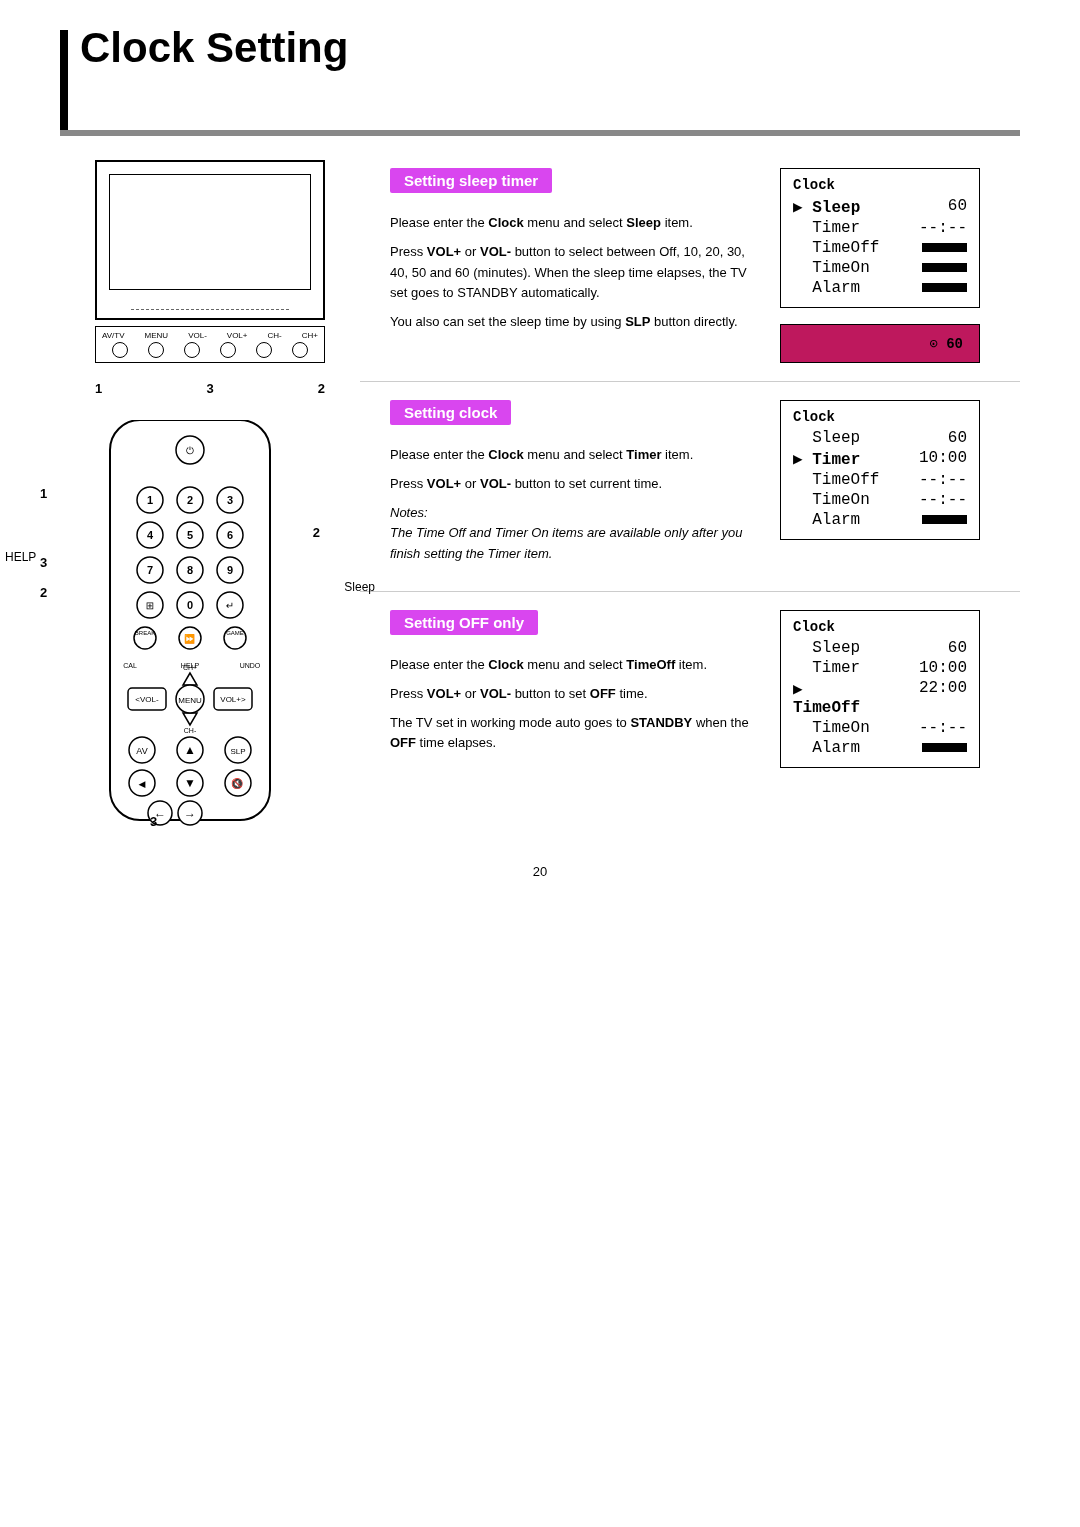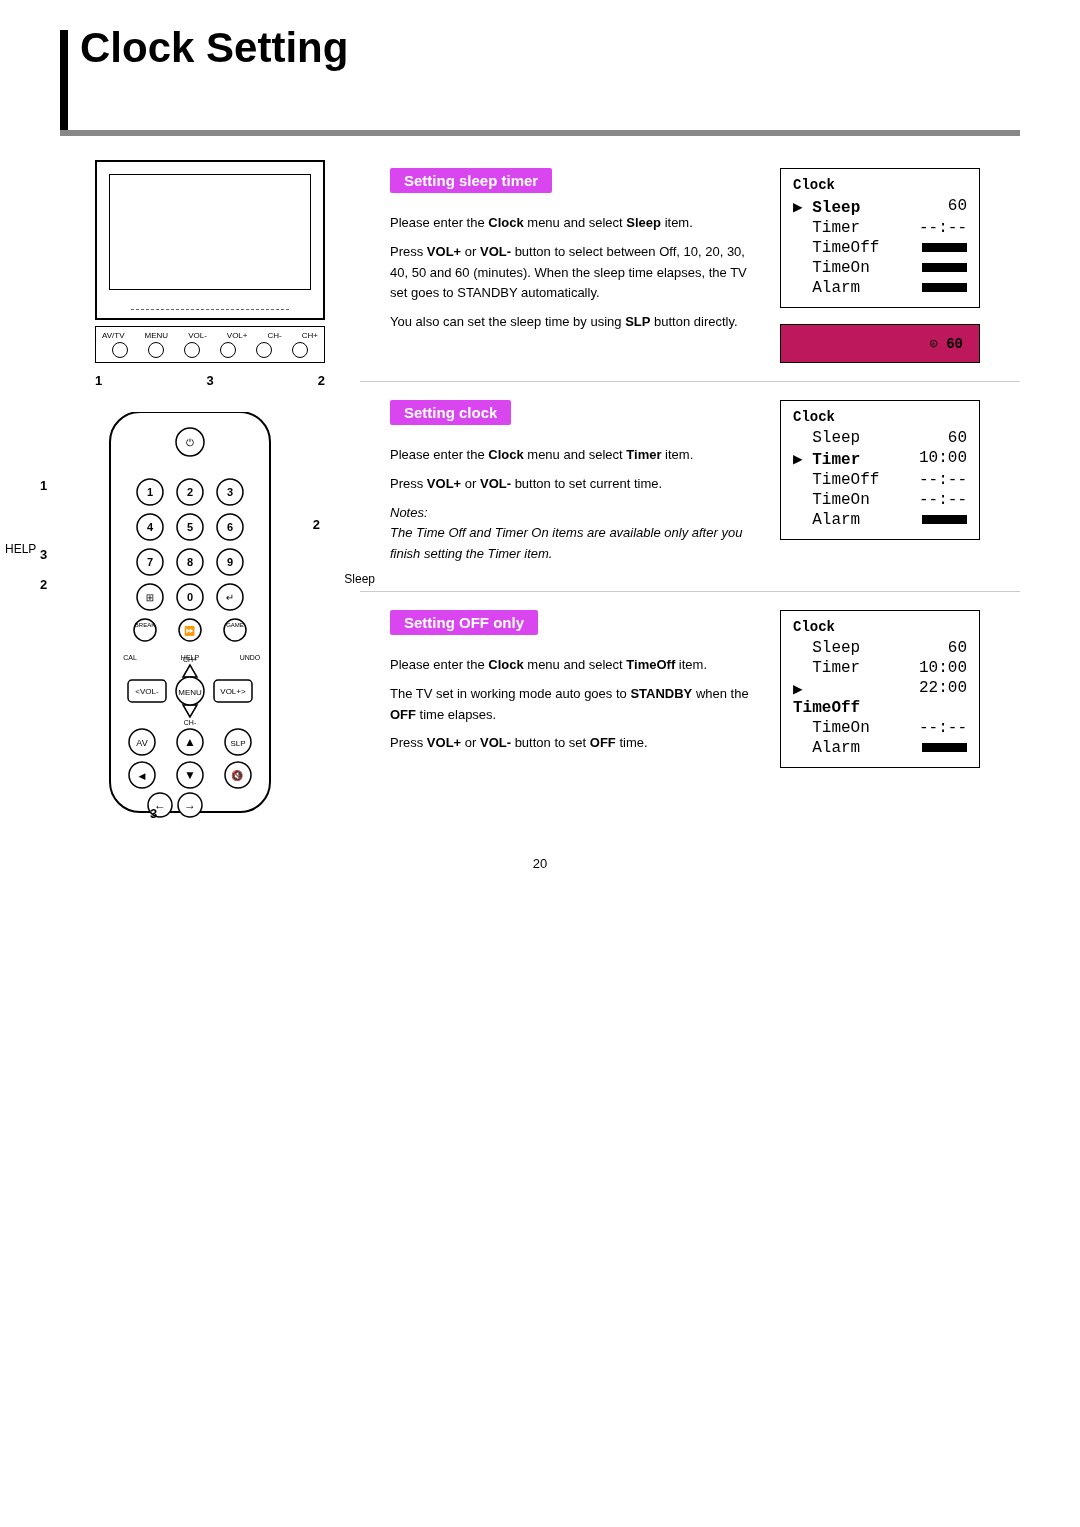--- a/index.html
+++ b/index.html
@@ -205,21 +205,21 @@
       left: 15%;
       right: 15%;
       border-bottom: 1px dashed #666;
     }
 
     
     .button-bar-container {
       width: 230px;
       border: 1.5px solid #000;
       padding: 4px 6px;
-      margin-bottom: 8px;
+      margin-bottom: 16px;
     }
 
     .button-bar-labels {
       display: flex;
       justify-content: space-between;
       font-size: 8px;
       margin-bottom: 2px;
     }
 
     .button-bar-circles {
@@ -479,24 +479,24 @@
         </div>
       </div>
 
       <div class="right-section" style="border-bottom:none;">
         <div class="right-section-text">
           <div class="section-header">Setting OFF only</div>
           <p class="section-text">
             Please enter the <b>Clock</b> menu and select <b>TimeOff</b> item.
           </p>
           <p class="section-text">
+            Press <b>VOL+</b> or <b>VOL-</b> button to set <b>OFF</b> time.
+          </p>
+          <p class="section-text">
             The TV set in working mode auto goes to <b>STANDBY</b> when the <b>OFF</b> time elapses.
-          </p>
-          <p class="section-text">
-            Press <b>VOL+</b> or <b>VOL-</b> button to set <b>OFF</b> time.
           </p>
         </div>
         <div class="right-section-boxes">
           <div class="clock-box">
             <div class="clock-title">Clock</div>
             <div class="clock-row">
               <span class="label">&nbsp;&nbsp;Sleep</span>
               <span class="value">60</span>
             </div>
             <div class="clock-row">

